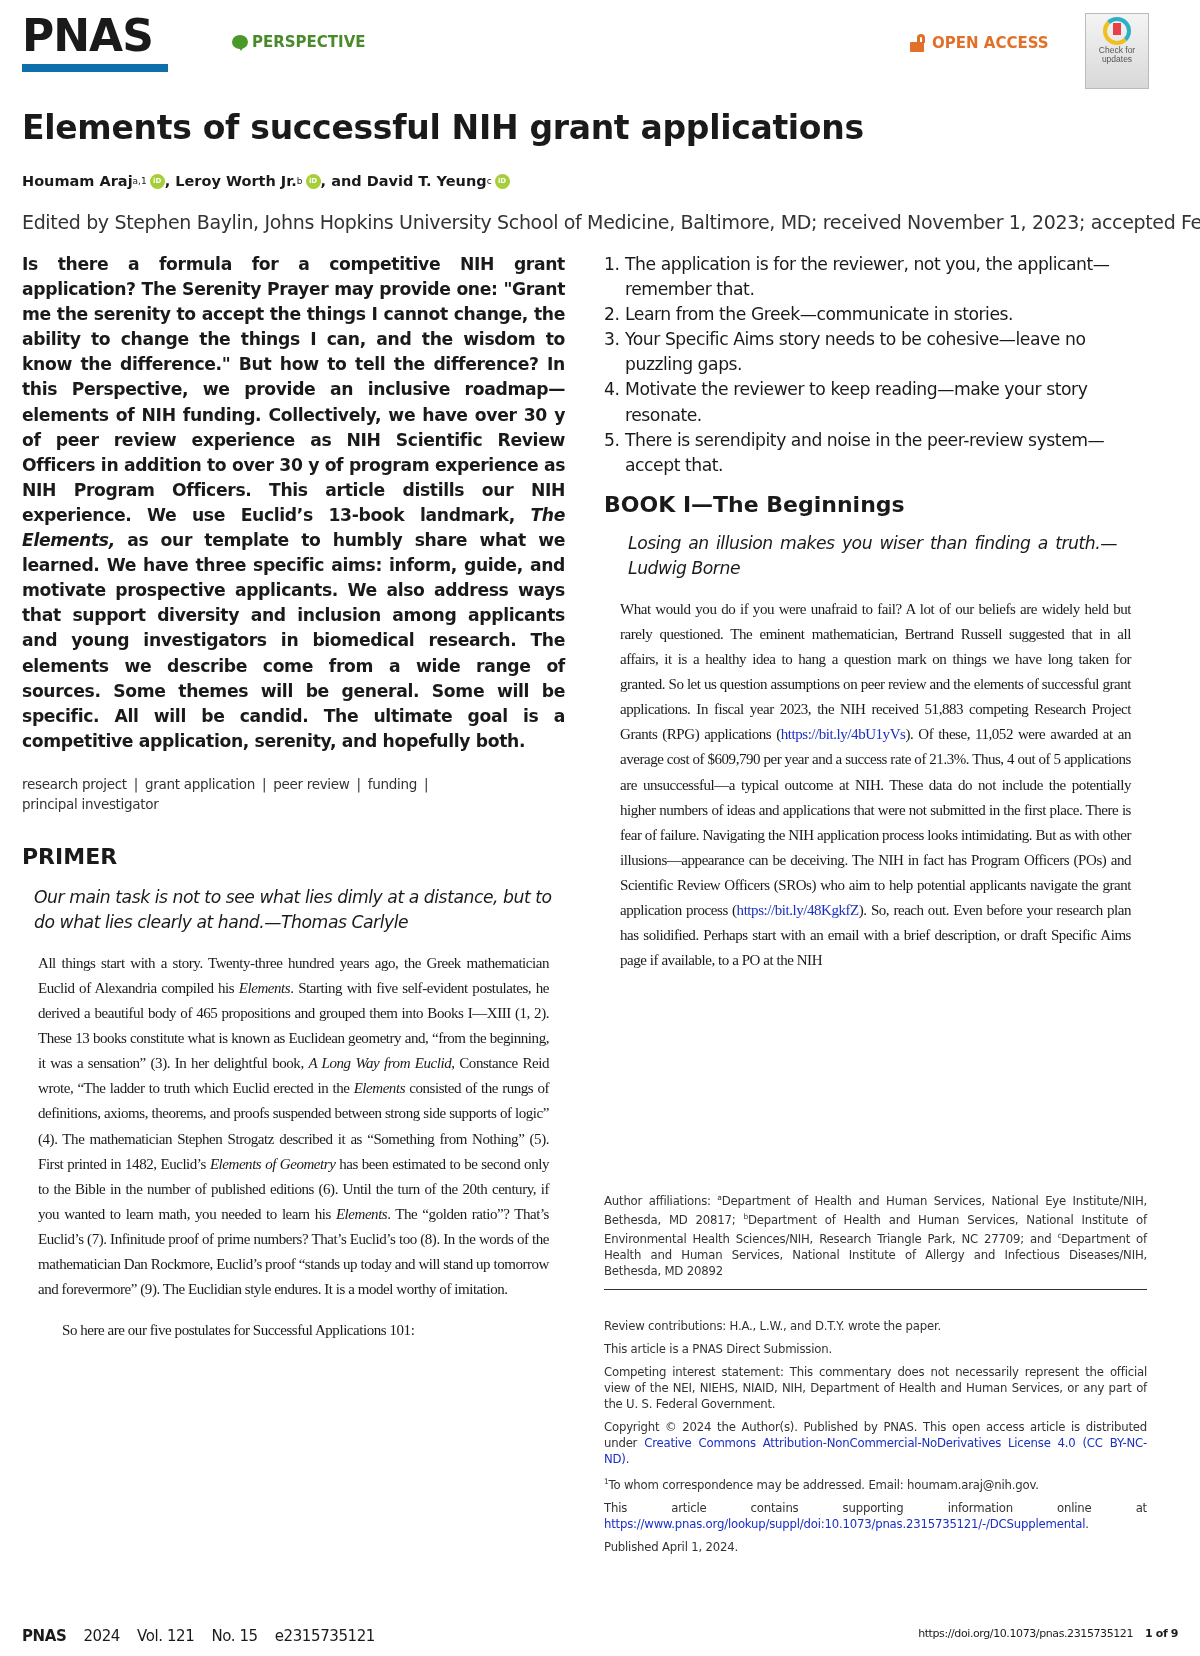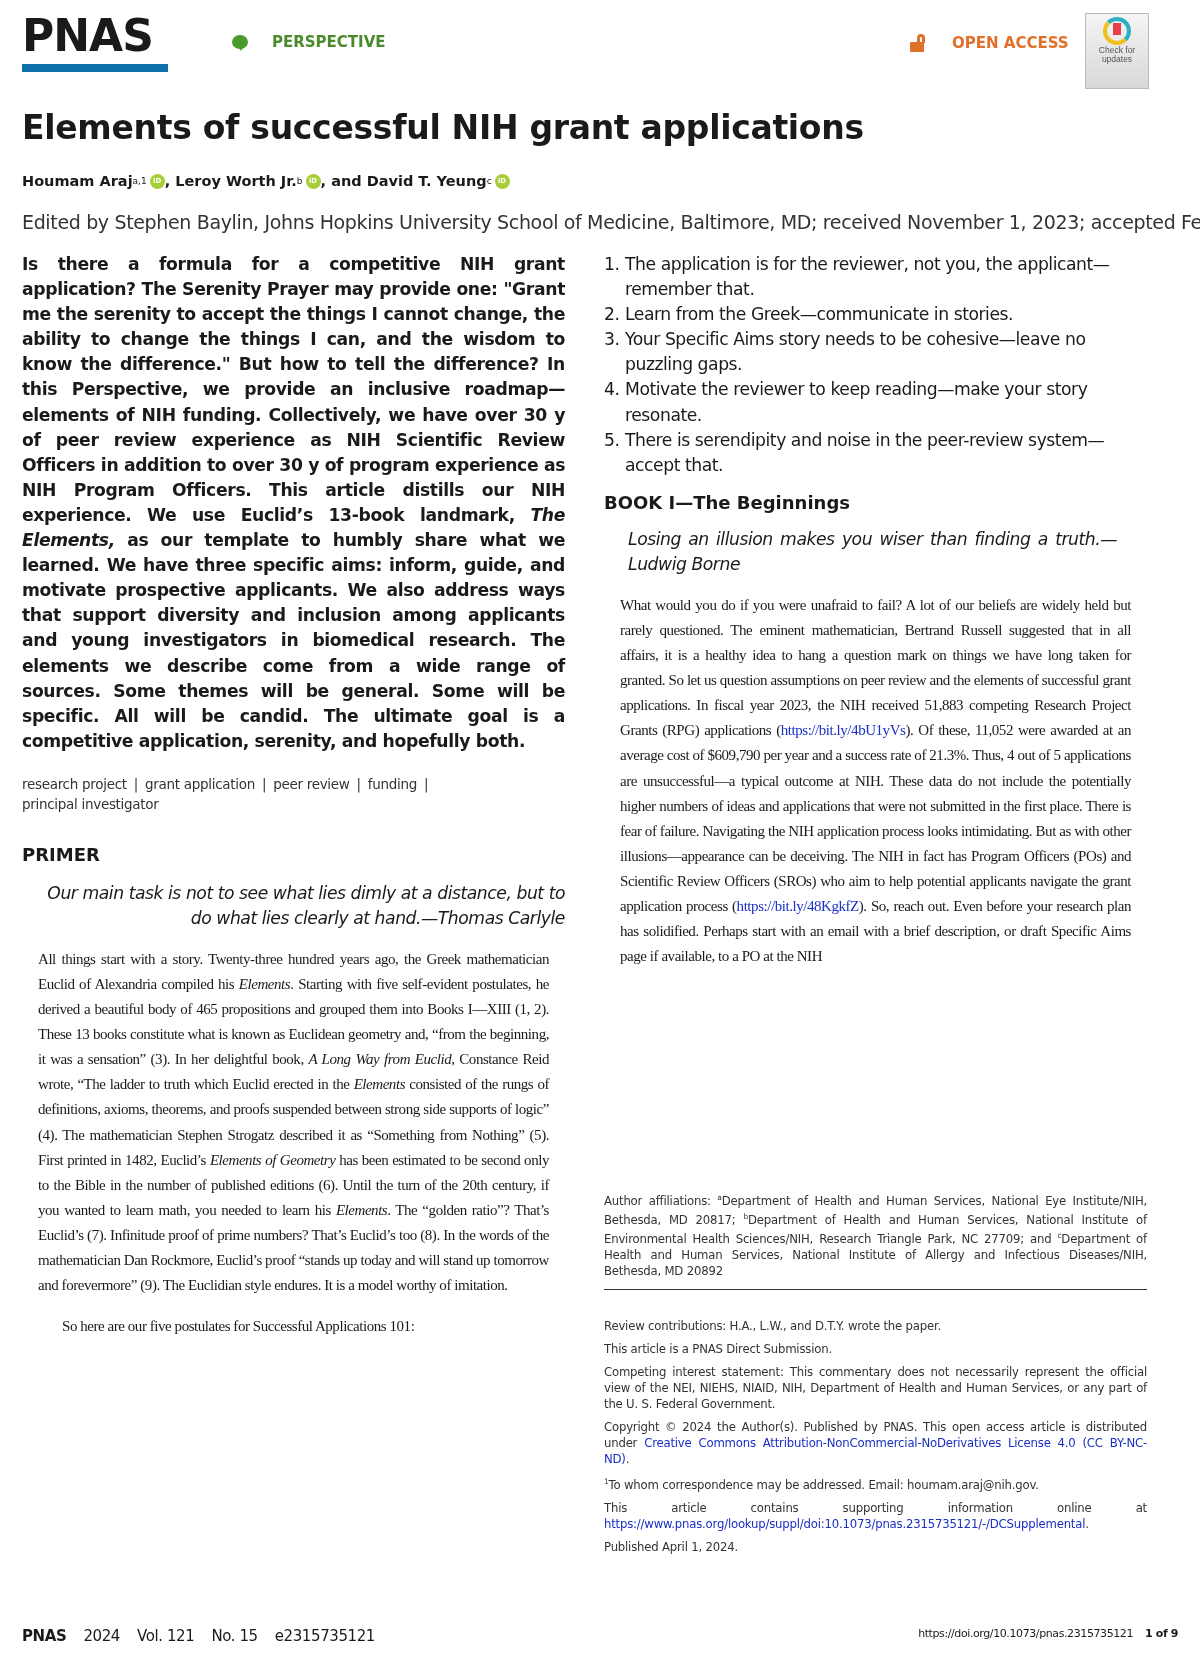--- a/index.html
+++ b/index.html
@@ -2,21 +2,21 @@
 <html><head>
 <meta charset="utf-8">
 <style>
   html, body { margin: 0; padding: 0; background: #ffffff; }
   body { width: 1200px; height: 1656px; position: relative; overflow: hidden; color: #1a1a1a; font-family: "Liberation Sans", sans-serif; }
   .abs { position: absolute; }
   
   .logo { left: 22px; top: 14px; width: 146px; }
   .logo-text { font-family: "DejaVu Sans", sans-serif; font-weight: bold; font-size: 44px; letter-spacing: -1px; line-height: 44px; color: #1a1a1a; }
   .logo-bar { height: 8px; background: #0f6fab; margin-top: 6px; width: 146px; }
-  .badge { display: flex; align-items: center; gap: 24px; font-family: "DejaVu Sans", sans-serif; font-weight: bold; font-size: 15px; }
+  .badge { display: flex; align-items: center; gap: 4px; font-family: "DejaVu Sans", sans-serif; font-weight: bold; font-size: 15px; }
   .perspective { left: 232px; top: 33px; color: #4a8a2a; }
   .bubble { width: 16px; height: 14px; background: #4a9a2a; border-radius: 50%; position: relative; }
   .bubble::after { content: ""; position: absolute; left: 6px; top: 11px; border-left: 3px solid transparent; border-right: 3px solid transparent; border-top: 5px solid #4a9a2a; }
   .open-access { left: 910px; top: 34px; color: #e0702a; }
   .lock { width: 18px; height: 18px; position: relative; }
   .lock .body { position: absolute; left: 0; bottom: 0; width: 14px; height: 10px; background: #e0702a; border-radius: 1px; }
   .lock .shackle { position: absolute; left: 7px; top: 0; width: 8px; height: 9px; border: 3px solid #e0702a; border-bottom: none; border-radius: 6px 6px 0 0; box-sizing: border-box; }
   .check-updates { left: 1085px; top: 13px; width: 64px; height: 76px; background: linear-gradient(#f4f4f4, #d8d8d8); border: 1px solid #bbb; box-sizing: border-box; text-align: center; }
   .cu-ring { width: 28px; height: 28px; border-radius: 50%; border: 4px solid #2bb1c4; border-left-color: #f0c020; border-bottom-color: #f0c020; box-sizing: border-box; margin: 3px auto 0; position: relative; }
   .cu-ribbon { position: absolute; left: 6px; top: 2px; width: 8px; height: 12px; background: #e8404a; }
@@ -26,23 +26,23 @@
   .authors { left: 22px; top: 173px; font-family: "DejaVu Sans", sans-serif; font-weight: bold; font-size: 14.5px; color: #1a1a1a; display: flex; align-items: center; white-space: nowrap; }
   .authors sup { font-size: 9px; font-weight: normal; }
   .orcid { display: inline-block; width: 15px; height: 15px; border-radius: 50%; background: #a6ce39; color: #fff; font-size: 7px; line-height: 15px; text-align: center; margin-left: 3px; font-weight: bold; vertical-align: middle; }
   .edited { left: 22px; top: 211px; font-size: 19px; color: #333; white-space: nowrap; font-family: "DejaVu Sans", sans-serif; letter-spacing: -0.35px; }
   
   .col-left { left: 22px; top: 252px; width: 543px; }
   .col-right { left: 604px; top: 252px; width: 543px; }
   .abstract { font-family: "DejaVu Sans", sans-serif; font-weight: bold; font-size: 17.2px; line-height: 25.1px; text-align: justify; letter-spacing: -0.35px; margin: 0; }
   .keywords { font-family: "DejaVu Sans", sans-serif; font-size: 13.5px; line-height: 20px; color: #333; margin-top: 20px; letter-spacing: -0.3px; }
   .kw-sep { margin: 0 7px; }
-  h2 { font-family: "DejaVu Sans", sans-serif; font-weight: bold; font-size: 18px; margin: 0; color: #1a1a1a; }
+  h2 { font-family: "DejaVu Sans", sans-serif; font-weight: bold; font-size: 22px; margin: 0; color: #1a1a1a; }
   .h-primer { margin-top: 30px; }
-  .epigraph { font-family: "DejaVu Sans", sans-serif; font-style: italic; font-size: 17.2px; line-height: 25px; margin: 16px 0 6px 12px; letter-spacing: -0.45px; text-align: right; }
+  .epigraph { font-family: "DejaVu Sans", sans-serif; font-style: italic; font-size: 17.2px; line-height: 25px; margin: 16px 0 6px 12px; letter-spacing: -0.45px; }
   .body-text { font-family: Liberation Serif, serif; font-size: 15px; line-height: 25.1px; text-align: justify; margin: 16px; letter-spacing: -0.45px; }
   .indent { text-indent: 24px; }
   .postulates { list-style: none; padding: 0; margin: 0; font-family: "DejaVu Sans", sans-serif; font-size: 17.2px; line-height: 25.1px; letter-spacing: -0.45px; }
   .postulates li { display: flex; }
   .postulates .num { width: 21px; flex: none; }
   .h-book { margin-top: 14px; }
   .epi-right { margin: 14px 30px 10px 24px; text-align: justify; }
   a.lnk { color: #1a2fc4; text-decoration: none; }
   
   .fn { font-family: "DejaVu Sans", sans-serif; font-size: 11.7px; line-height: 16px; color: #333; text-align: justify; letter-spacing: -0.2px; }

